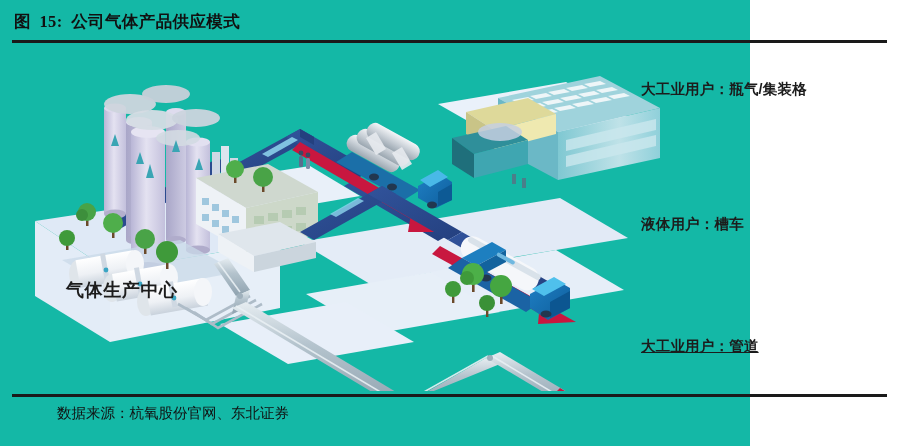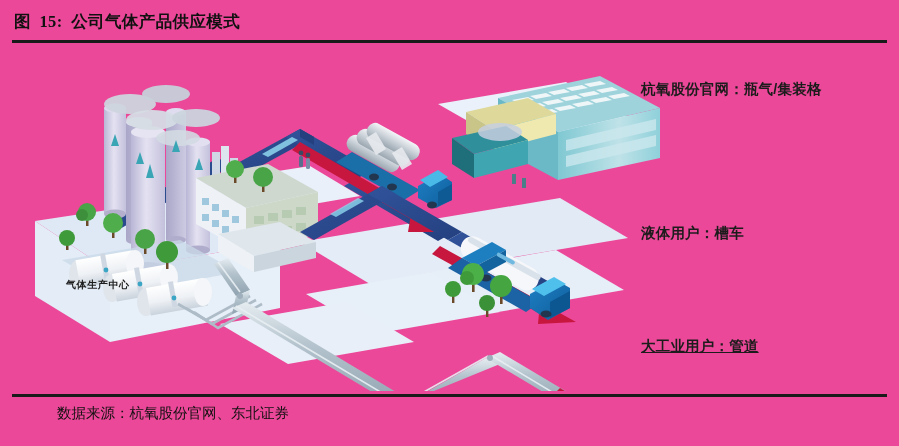--- a/index.html
+++ b/index.html
@@ -1,21 +1,21 @@
 <!DOCTYPE html>
 <html><head>
 <meta charset="utf-8">
 <style>
   html,body{margin:0;padding:0;background:#ffffff;}
   body{
     width:899px;height:446px;overflow:hidden;
     font-family:"Liberation Sans","DejaVu Sans",sans-serif;
     -webkit-font-smoothing:antialiased;
   }
-  .page{position:relative;width:899px;height:446px;background:#ec4899;}
+  .page{position:relative;width:750px;height:446px;background:#14b8a6;}
 
   
   .fig-title{
     position:absolute;left:14px;top:11px;
     font-family:"Liberation Serif","DejaVu Serif",serif;
     font-size:16.5px;font-weight:bold;color:#111;letter-spacing:.4px;
     white-space:nowrap;
   }
   .fig-title .num{padding:0 4px;}
   .rule-top{
@@ -37,27 +37,27 @@
   .diagram svg{display:block;}
 
   
   .callout{
     position:absolute;
     font-family:"Liberation Sans","DejaVu Sans",sans-serif;
     font-size:14.5px;font-weight:bold;color:#1c1c1c;
     white-space:nowrap;letter-spacing:.2px;
   }
   .callout.c1{left:641px;top:80px;}
-  .callout.c2{left:641px;top:215px;margin-top:9px;}
+  .callout.c2{left:641px;top:215px;}
   .callout.c3{left:641px;top:337px;text-decoration:underline;}
 
   .center-label{
     position:absolute;left:66px;top:278px;
     font-family:"Liberation Sans","DejaVu Sans",sans-serif;
-    font-size:10px;font-weight:bold;color:#1c1c1c;
+    font-size:18px;font-weight:bold;color:#1c1c1c;
     white-space:nowrap;letter-spacing:.6px;
   }
 </style>
 </head>
 <body>
 
 <div class="page">
 
   <div class="fig-title">
     <span>图</span>
@@ -427,21 +427,21 @@
         <circle cx="490" cy="312" r="3" fill="#9fb0bc"></circle>
       </g>
       <g>
         <polygon points="560,342 586,358 578,366 552,350" fill="#c8173f"></polygon>
         <polygon points="576,348 604,364 572,368" fill="#c8173f"></polygon>
       </g>
 
     </svg>
   </div>
 
-  <div class="callout c1">杭氧股份官网：瓶气/集装格</div>
+  <div class="callout c1">大工业用户：瓶气/集装格</div>
   <div class="callout c2">液体用户：槽车</div>
   <div class="callout c3">大工业用户：管道</div>
 
   <div class="center-label">气体生产中心</div>
 
   <div class="rule-bottom"></div>
   <div class="fig-source">数据来源：杭氧股份官网、东北证券</div>
 
 </div>
 

